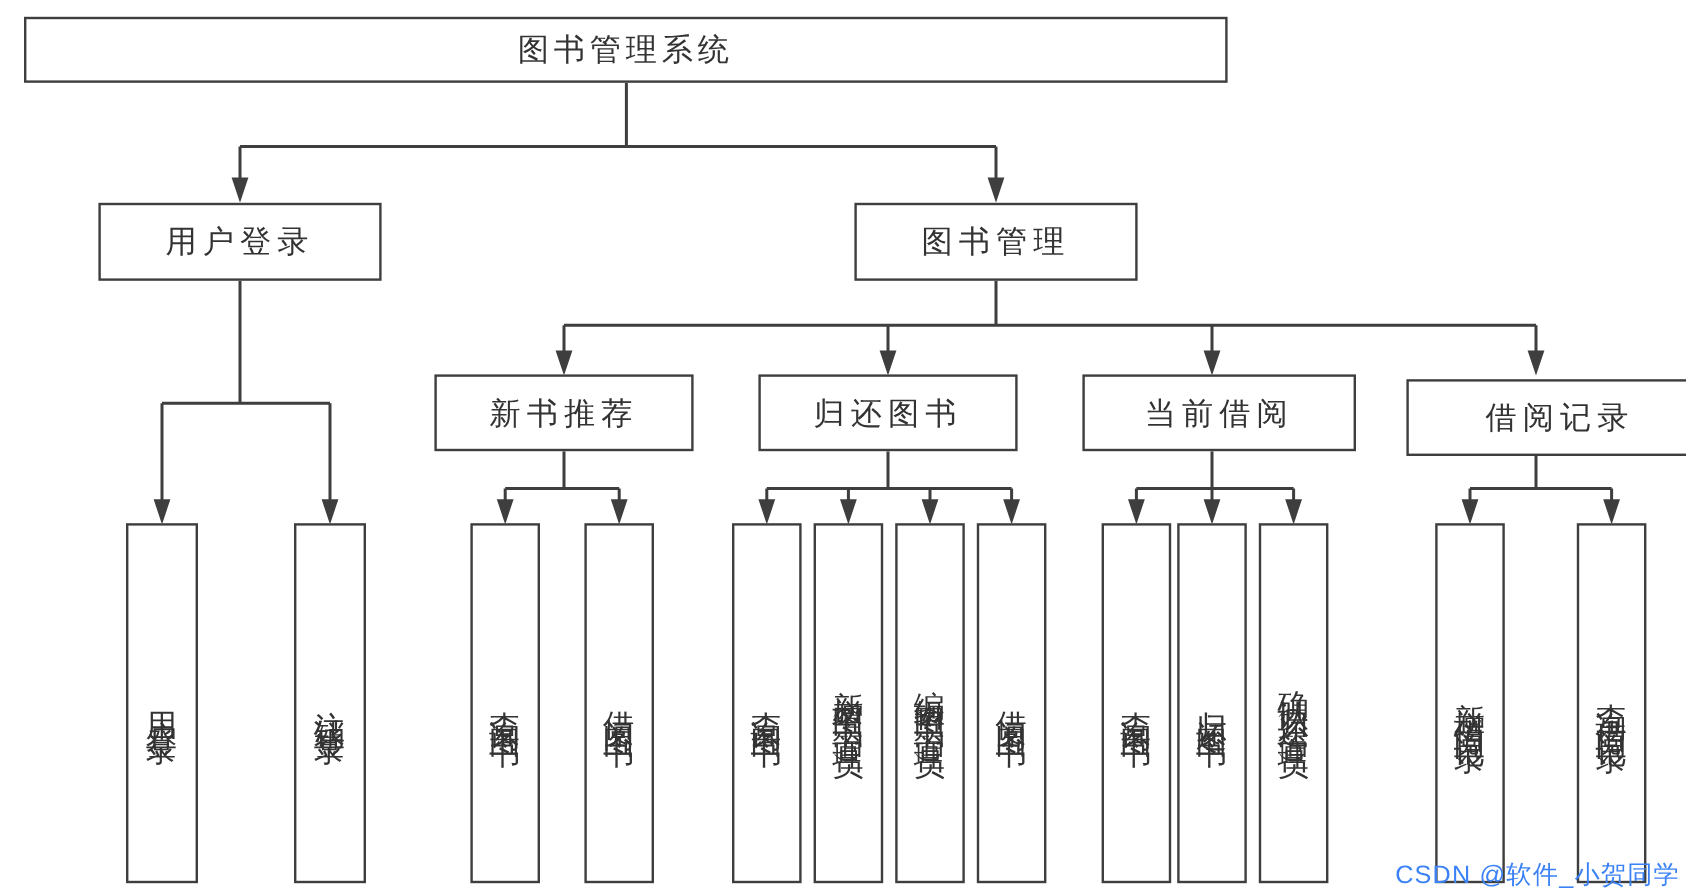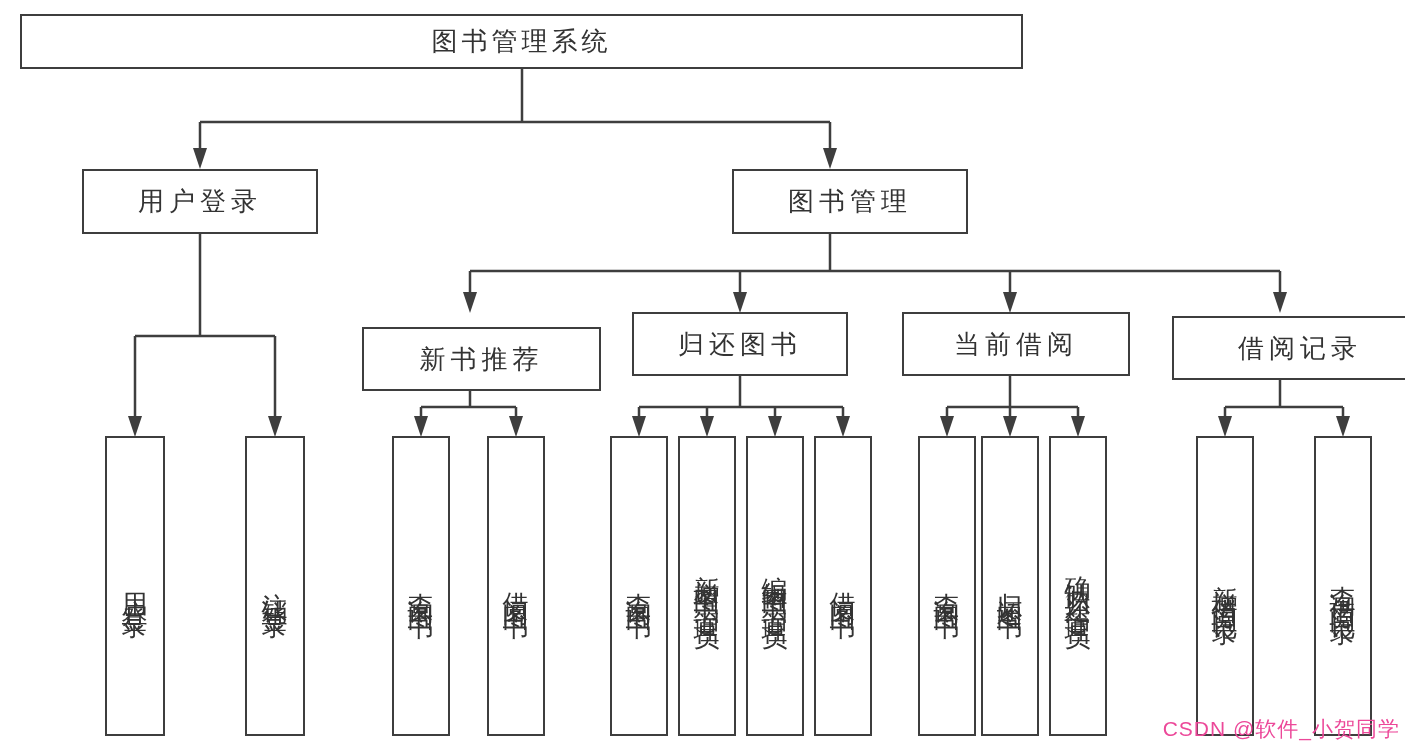--- a/index.html
+++ b/index.html
@@ -43,21 +43,21 @@
     line-height: 1;
     white-space: nowrap;
     color: #333333;
   }
   .watermark {
     position: absolute;
     right: 5px;
     bottom: 4px;
     font-size: 21px;
     letter-spacing: 1px;
-    color: #ec4899;
+    color: #3b82f6;
     z-index: 3;
     white-space: nowrap;
   }
 </style>
 </head>
 <body>
 
 <div class="canvas">
 
   <svg class="connectors" viewBox="0 0 1405 747" xmlns="http://www.w3.org/2000/svg">
@@ -100,25 +100,25 @@
     </g>
   </svg>
 
   <div class="box" style="left:20px; top:14px; width:1003px; height:55px;">
     <span class="h-label root-label">图书管理系统</span>
   </div>
 
   <div class="box" style="left:82px; top:169px; width:236px; height:65px;">
     <span class="h-label">用户登录</span>
   </div>
-  <div class="box" style="left:732px; top:169px; width:236px; height:65px;">
+  <div class="box" style="left:712px; top:169px; width:236px; height:65px;">
     <span class="h-label">图书管理</span>
   </div>
 
-  <div class="box" style="left:362px; top:312px; width:239px; height:64px;margin-top:15px;">
+  <div class="box" style="left:362px; top:312px; width:216px; height:64px;">
     <span class="h-label">新书推荐</span>
   </div>
   <div class="box" style="left:632px; top:312px; width:216px; height:64px;">
     <span class="h-label">归还图书</span>
   </div>
   <div class="box" style="left:902px; top:312px; width:228px; height:64px;">
     <span class="h-label">当前借阅</span>
   </div>
   <div class="box" style="left:1172px; top:316px; width:256px; height:64px;">
     <span class="h-label">借阅记录</span>

